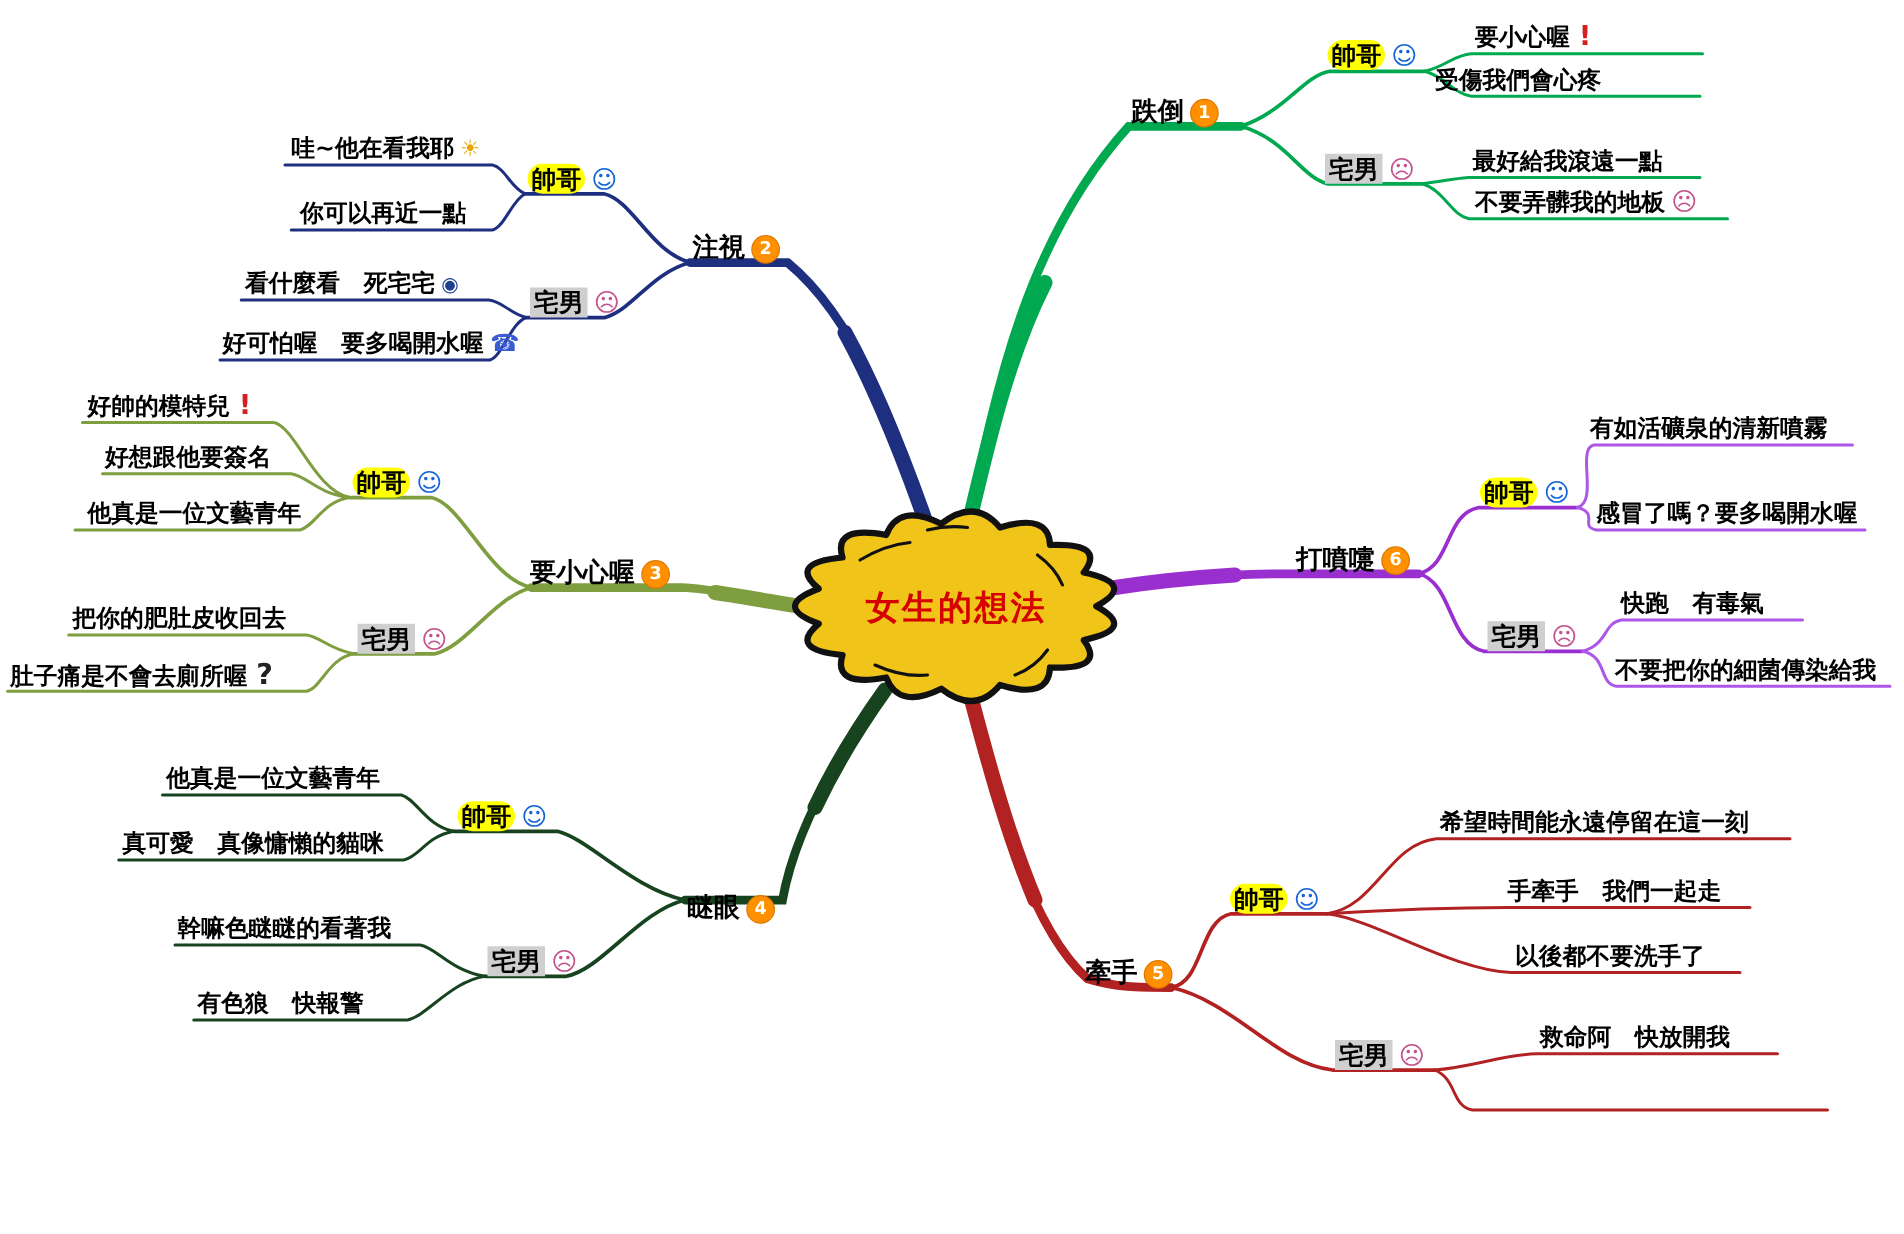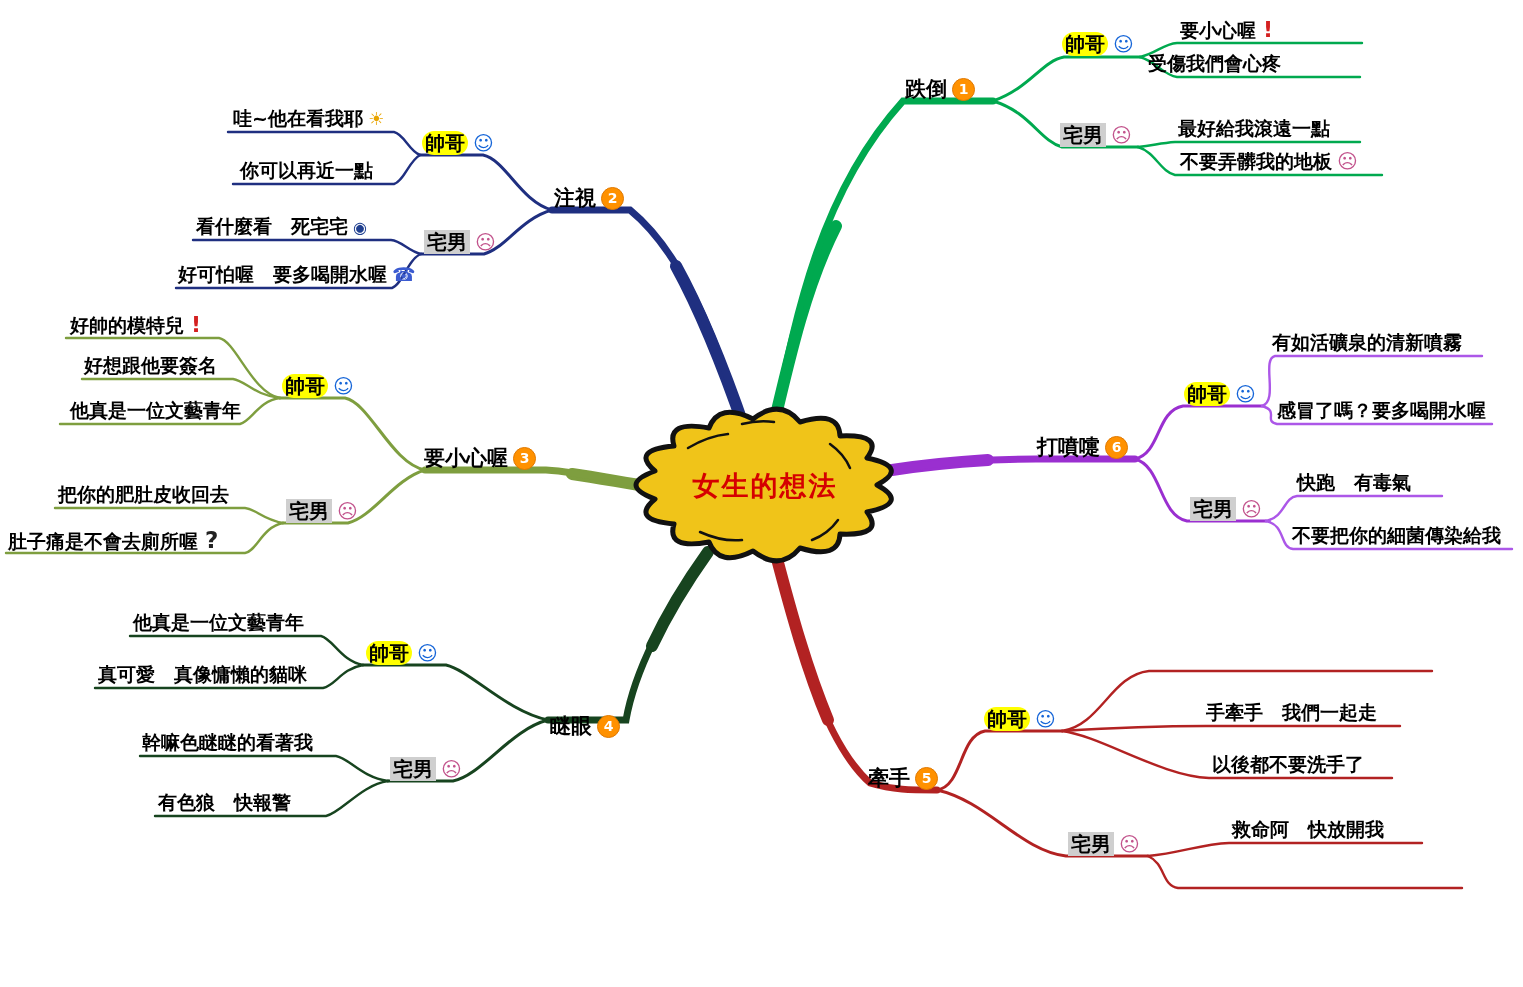--- a/index.html
+++ b/index.html
@@ -213,20 +213,23 @@
 
 <div class="n topic" style="left:868px;top:764px">
   <span>牽手</span><span class="num">5</span>
 </div>
 <div class="n child" style="left:984px;top:706px">
   <span class="hl-y">帥哥</span><span class="ic ic-smile">☺</span>
 </div>
 <div class="n child" style="left:1068px;top:831px">
   <span class="hl-g">宅男</span><span class="ic ic-frown">☹</span>
 </div>
+<div class="n leaf" style="left:1152px;top:645px">
+  <span>希望時間能永遠停留在這一刻</span>
+</div>
 <div class="n leaf" style="left:1206px;top:700px">
   <span>手牽手　我們一起走</span>
 </div>
 <div class="n leaf" style="left:1212px;top:752px">
   <span>以後都不要洗手了</span>
 </div>
 <div class="n leaf" style="left:1232px;top:817px">
   <span>救命阿　快放開我</span>
 </div>
 

